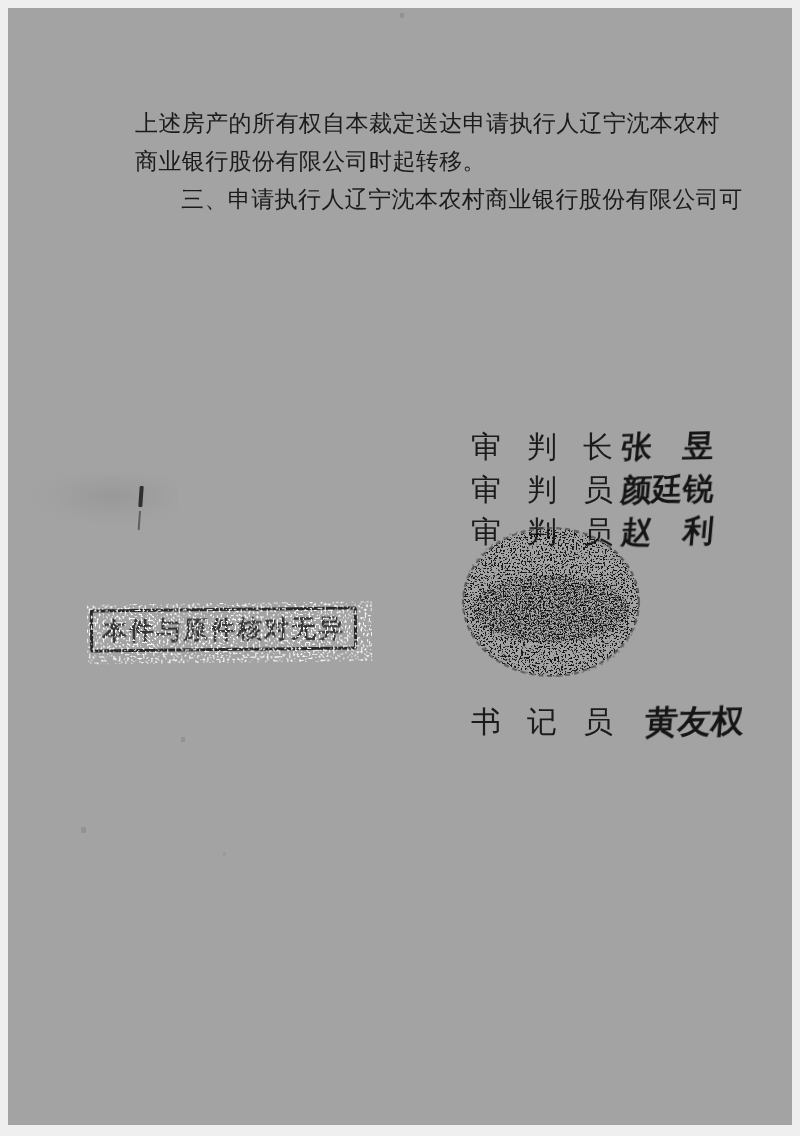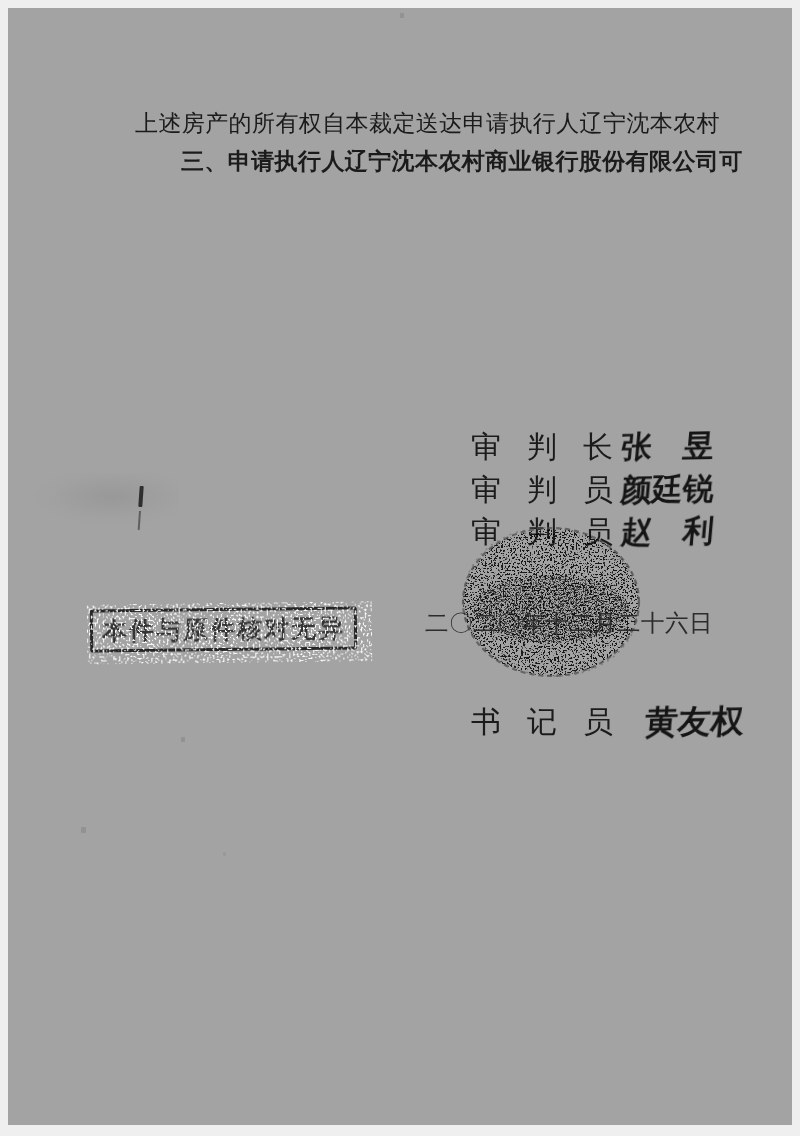--- a/index.html
+++ b/index.html
@@ -14,21 +14,21 @@
   }
   
   .body-text{
     position:absolute;left:127px;top:97px;width:590px;
     font-size:23px;color:#1b1b1b;letter-spacing:0.4px;
   }
   .body-text .line{
     height:38px;line-height:38px;white-space:nowrap;
     filter:blur(0.2px);
   }
-  .body-text .line.indent{text-indent:46px;font-weight:bold;}
+  .body-text .line.indent{text-indent:46px;}
   
   .sig-row{
     position:absolute;left:447px;height:34px;white-space:pre;
     color:#1b1b1b;
   }
   .sig-row .role{
     display:inline-block;font-size:30px;letter-spacing:26px;
     vertical-align:middle;filter:blur(0.2px);
   }
   .sig-row .name{
@@ -93,41 +93,41 @@
       <feColorMatrix in="n" type="matrix" values="0 0 0 0 1  0 0 0 0 1  0 0 0 0 1  16 0 0 0 -9"></feColorMatrix>
       <feComposite operator="in" in2="SourceGraphic"></feComposite>
     </filter>
   </defs>
 </svg>
 
 <div class="page">
 
   <div class="body-text">
     <div class="line">上述房产的所有权自本裁定送达申请执行人辽宁沈本农村</div>
+    <div class="line">商业银行股份有限公司时起转移。</div>
     <div class="line indent">三、申请执行人辽宁沈本农村商业银行股份有限公司可</div>
   </div>
 
   <div class="sig-row" style="top:400px">
     <span class="role">审判长</span><span class="name">张　昱</span>
   </div>
   <div class="sig-row" style="top:443px">
     <span class="role">审判员</span><span class="name">颜廷锐</span>
   </div>
   <div class="sig-row" style="top:485px">
     <span class="role">审判员</span><span class="name">赵　利</span>
   </div>
 
   <svg class="seal" width="186" height="158" viewBox="0 0 186 158">
     <ellipse cx="93" cy="79" rx="88" ry="74" fill="#3d3d3d" opacity="0.85" filter="url(#speck)"></ellipse>
     <ellipse cx="93" cy="86" rx="78" ry="34" fill="#4a4a4a" opacity="0.5" filter="url(#speck2)"></ellipse>
     <ellipse cx="93" cy="79" rx="88" ry="74" fill="none" stroke="#4f4f4f" stroke-width="2.2" stroke-dasharray="5 4" opacity="0.75"></ellipse>
     <ellipse cx="93" cy="79" rx="88" ry="74" fill="none" stroke="#6a6a6a" stroke-width="1.4" stroke-dasharray="2 5" opacity="0.6" transform="rotate(8 93 79)"></ellipse>
   </svg>
 
-  <div class="date-line">二〇二〇年十二月二十六日</div>
 
   <div class="stamp">
     <span class="stamp-text">本件与原件核对无异</span>
     <svg class="stamp-noise" width="285" height="60" viewBox="0 0 285 60">
       <rect x="0" y="0" width="285" height="60" fill="#ffffff" filter="url(#erode)"></rect>
     </svg>
   </div>
 
   <div class="sig-row clerk" style="top:674px">
     <span class="role">书记员</span><span class="name">黄友权</span>

